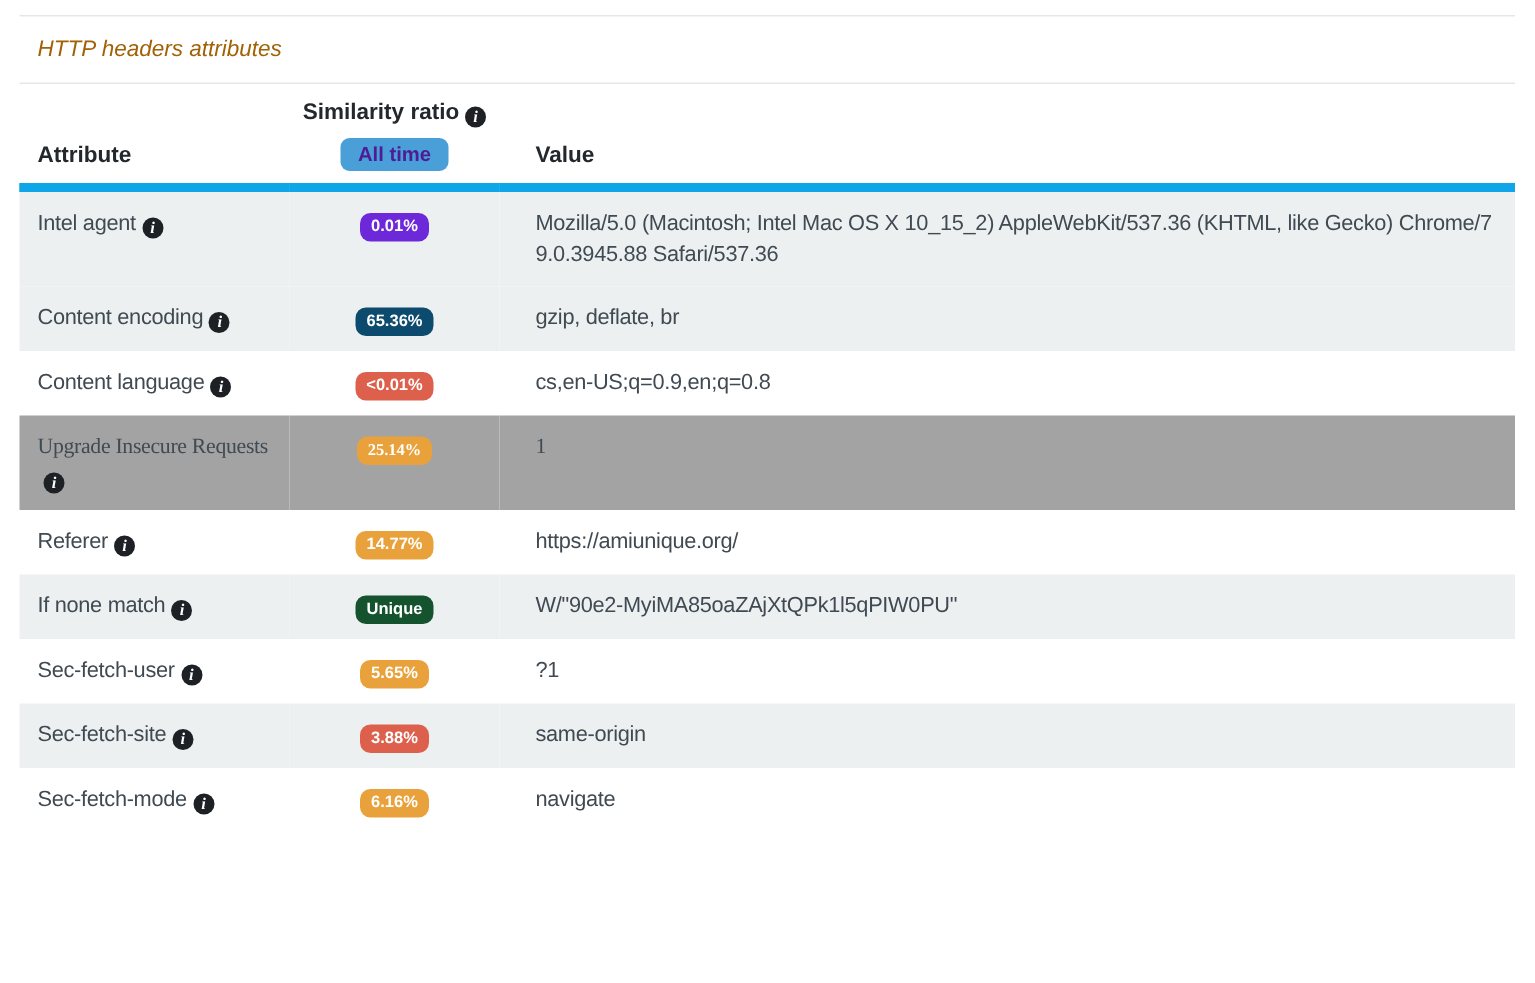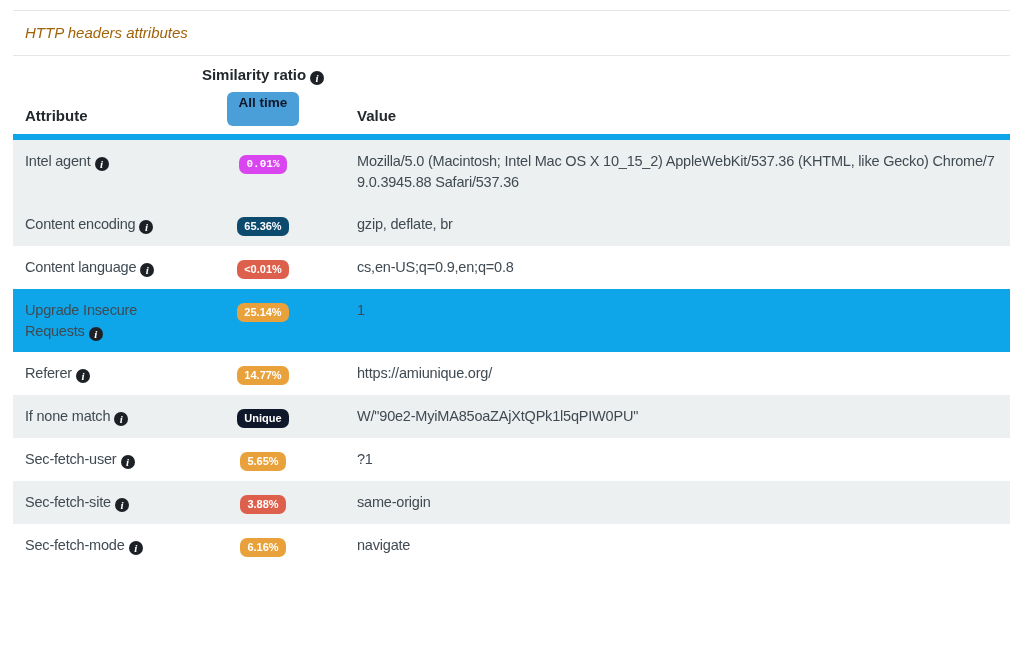--- a/index.html
+++ b/index.html
@@ -46,24 +46,24 @@
   th.sim-th {
     text-align: center;
     vertical-align: top;
     padding: 10px 0 8px;
   }
   .sim-th-inner { display: inline-block; text-align: center; }
   .time-badge {
     display: inline-block;
     margin-top: 7px;
     background: #4a9fd8;
-    color: #0f172a;
+    color: #4c1d95;
     font-size: 13.5px;
     font-weight: bold;
-    padding: 3px 12px 16px;
+    padding: 3px 12px 4px;
     border-radius: 6px;
     cursor: pointer;
   }
   th.value-th { padding-left: 24px; }
 
   tbody td {
     vertical-align: top;
     font-size: 14.5px;
     letter-spacing: -0.2px;
     line-height: 21px;
@@ -131,21 +131,21 @@
         </th>
         <th class="value-th">Value</th>
       </tr>
     </thead>
     <tbody>
         <tr class="striped" style="background: rgb(237, 240, 241);">
     <td class="attr-cell">
       <span>Intel agent</span><span class="info-icon"></span>
     </td>
     <td class="sim-cell">
-      <span class="ratio-badge" style="background: #d946ef; font-family: Liberation Mono, monospace;">0.01%</span>
+      <span class="ratio-badge" style="background: #6d28d9;">0.01%</span>
     </td>
     <td class="value-cell">Mozilla/5.0 (Macintosh; Intel Mac OS X 10_15_2) AppleWebKit/537.36 (KHTML, like Gecko) Chrome/79.0.3945.88 Safari/537.36</td>
   </tr>
         <tr class="striped" style="background: rgb(237, 240, 241);">
     <td class="attr-cell">
       <span>Content encoding</span><span class="info-icon"></span>
     </td>
     <td class="sim-cell">
       <span class="ratio-badge" style="background: #0c4a6e;">65.36%</span>
     </td>
@@ -153,21 +153,21 @@
   </tr>
         <tr>
     <td class="attr-cell">
       <span>Content language</span><span class="info-icon"></span>
     </td>
     <td class="sim-cell">
       <span class="ratio-badge" style="background: rgb(221, 96, 77);">&lt;0.01%</span>
     </td>
     <td class="value-cell">cs,en-US;q=0.9,en;q=0.8</td>
   </tr>
-        <tr class="striped" style="background: #0ea5e9;">
+        <tr class="striped" style="background: #a3a3a3; font-family: Liberation Serif, serif;">
     <td class="attr-cell">
       <span>Upgrade Insecure Requests</span><span class="info-icon"></span>
     </td>
     <td class="sim-cell">
       <span class="ratio-badge" style="background: rgb(233, 162, 59);">25.14%</span>
     </td>
     <td class="value-cell">1</td>
   </tr>
         <tr>
     <td class="attr-cell">
@@ -176,21 +176,21 @@
     <td class="sim-cell">
       <span class="ratio-badge" style="background: rgb(233, 162, 59);">14.77%</span>
     </td>
     <td class="value-cell">https://amiunique.org/</td>
   </tr>
         <tr class="striped" style="background: rgb(237, 240, 241);">
     <td class="attr-cell">
       <span>If none match</span><span class="info-icon"></span>
     </td>
     <td class="sim-cell">
-      <span class="ratio-badge" style="background: #0f172a;">Unique</span>
+      <span class="ratio-badge" style="background: #14532d;">Unique</span>
     </td>
     <td class="value-cell">W/"90e2-MyiMA85oaZAjXtQPk1l5qPIW0PU"</td>
   </tr>
         <tr>
     <td class="attr-cell">
       <span>Sec-fetch-user</span><span class="info-icon"></span>
     </td>
     <td class="sim-cell">
       <span class="ratio-badge" style="background: rgb(233, 162, 59);">5.65%</span>
     </td>

